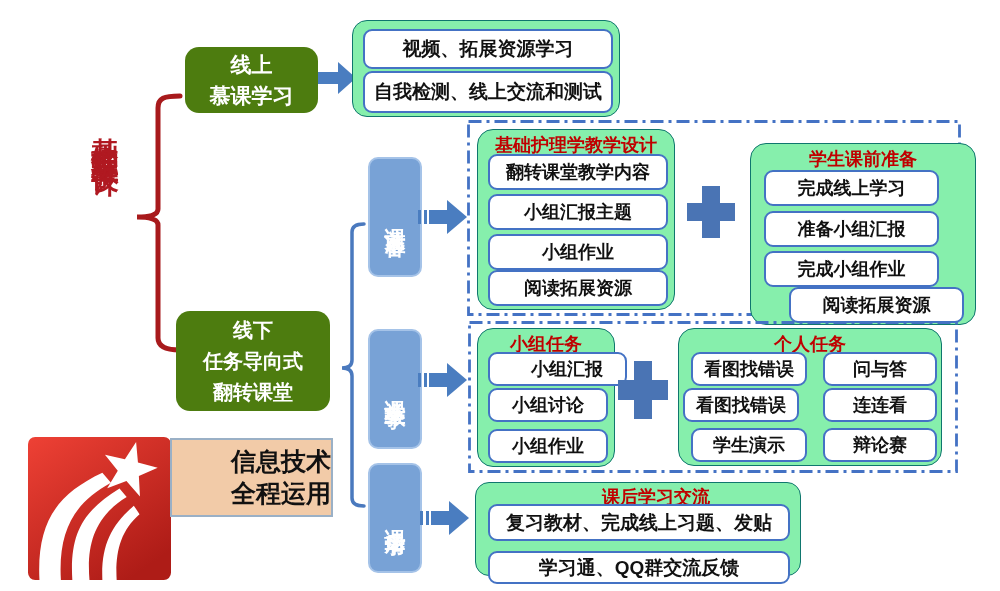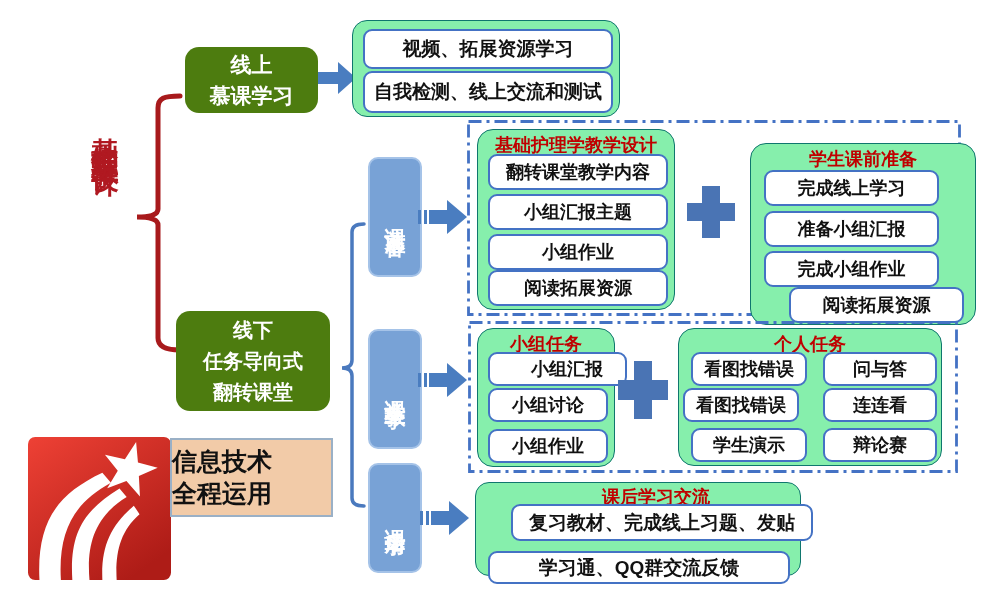--- a/index.html
+++ b/index.html
@@ -52,21 +52,21 @@
     position:absolute;background:#ffffff;border:2px solid #4472c4;border-radius:9px;
     display:flex;align-items:center;justify-content:center;
     color:#111;font-weight:700;font-size:18px;white-space:nowrap;
   }
   .item.big{font-size:19px;}
   
   .svgwrap{position:absolute;pointer-events:none;}
   .note-box{
     left:170px;top:438px;width:163px;height:79px;
     background:#f2cba8;border:2px solid #9ab0c6;box-sizing:border-box;
-    display:flex;flex-direction:column;align-items:flex-start;justify-content:center;
+    display:flex;flex-direction:column;align-items:flex-end;justify-content:center;
     font-size:25px;font-weight:700;color:#111;line-height:1.25;text-align:center;
   }
 </style>
 </head>
 <body>
 
 <div id="stage">
 
   <div class="abs main-title">基础护理学教学设计</div>
 
@@ -185,21 +185,21 @@
     <div class="item" style="left:12px;top:23px;width:112px;height:30px;">看图找错误</div>
     <div class="item" style="left:4px;top:59px;width:112px;height:30px;">看图找错误</div>
     <div class="item" style="left:12px;top:99px;width:112px;height:30px;">学生演示</div>
     <div class="item" style="left:144px;top:23px;width:110px;height:30px;">问与答</div>
     <div class="item" style="left:144px;top:59px;width:110px;height:30px;text-align:center;">连连看</div>
     <div class="item" style="left:144px;top:99px;width:110px;height:30px;">辩论赛</div>
   </div>
 
   <div class="abs container cont-after">
     <div class="group-title" style="top:2px;padding-left:36px;">课后学习交流</div>
-    <div class="item big" style="left:12px;top:21px;width:298px;height:33px;margin-left:23px;">复习教材、完成线上习题、发贴</div>
+    <div class="item big" style="left:12px;top:21px;width:298px;height:33px;">复习教材、完成线上习题、发贴</div>
     <div class="item big" style="left:12px;top:68px;width:298px;height:29px;">学习通、QQ群交流反馈</div>
   </div>
 
   <div class="abs svgwrap" style="left:28px;top:437px;width:143px;height:143px;">
     <svg width="143" height="143" viewBox="0 0 100 100">
       <defs>
         <linearGradient id="logograd" x1="0" y1="0" x2="0.7" y2="1">
           <stop offset="0" stop-color="#ee4135"></stop>
           <stop offset="1" stop-color="#ae1c17"></stop>
         </linearGradient>

